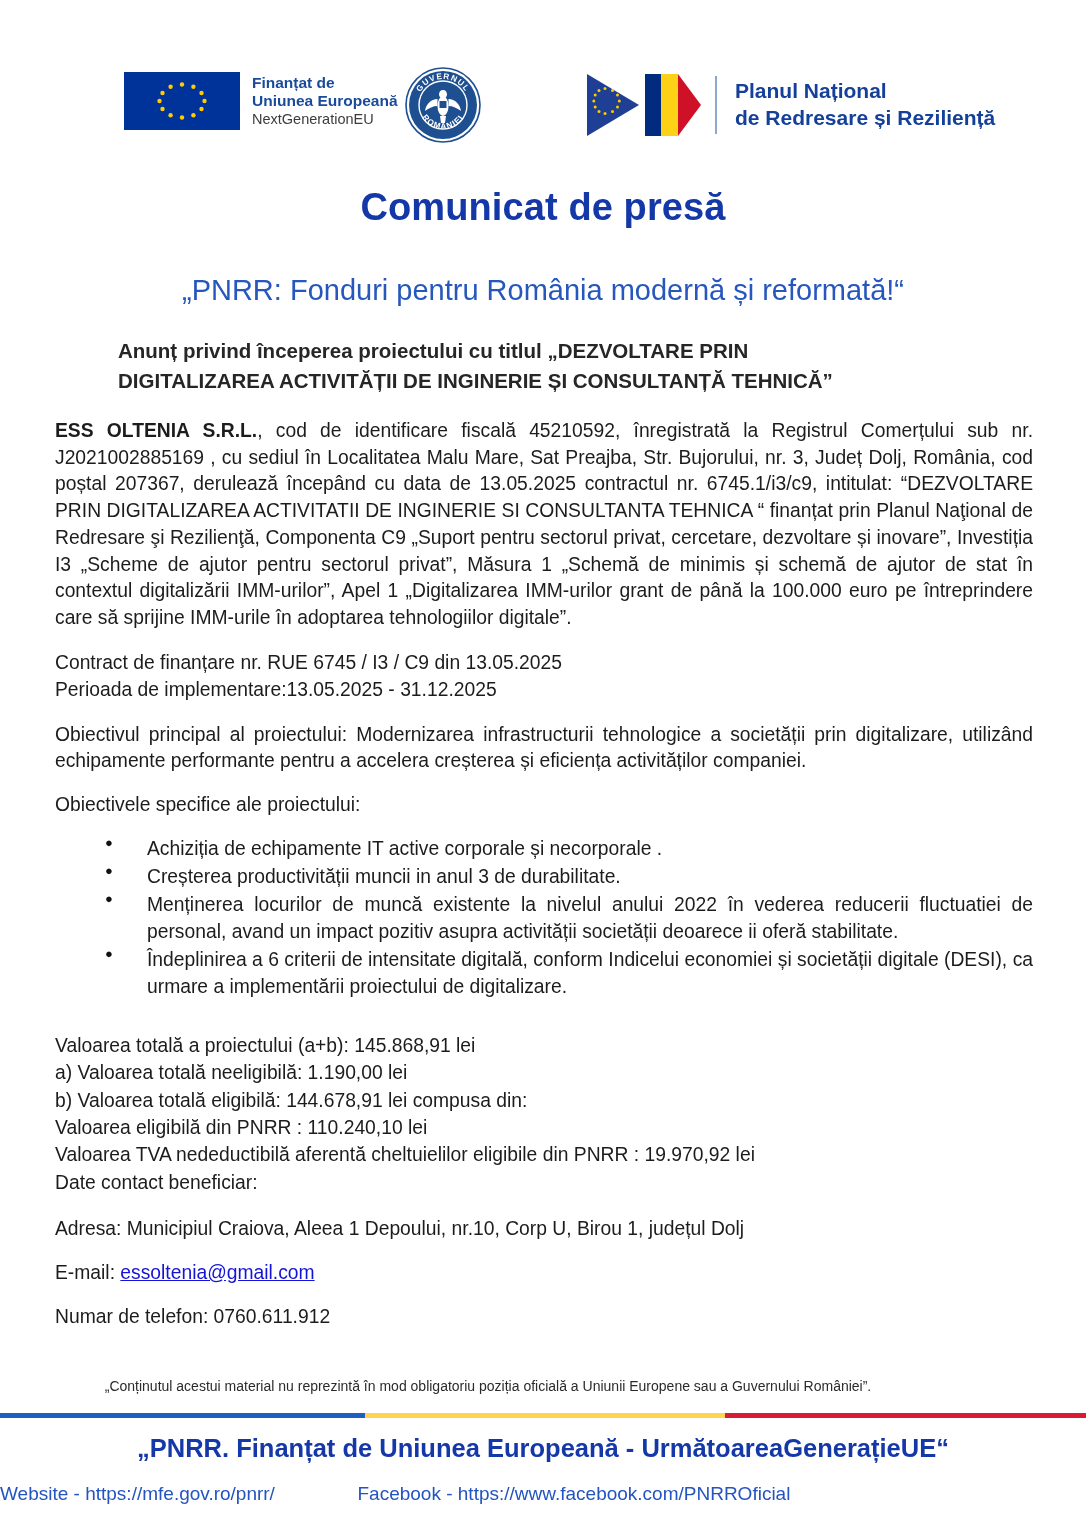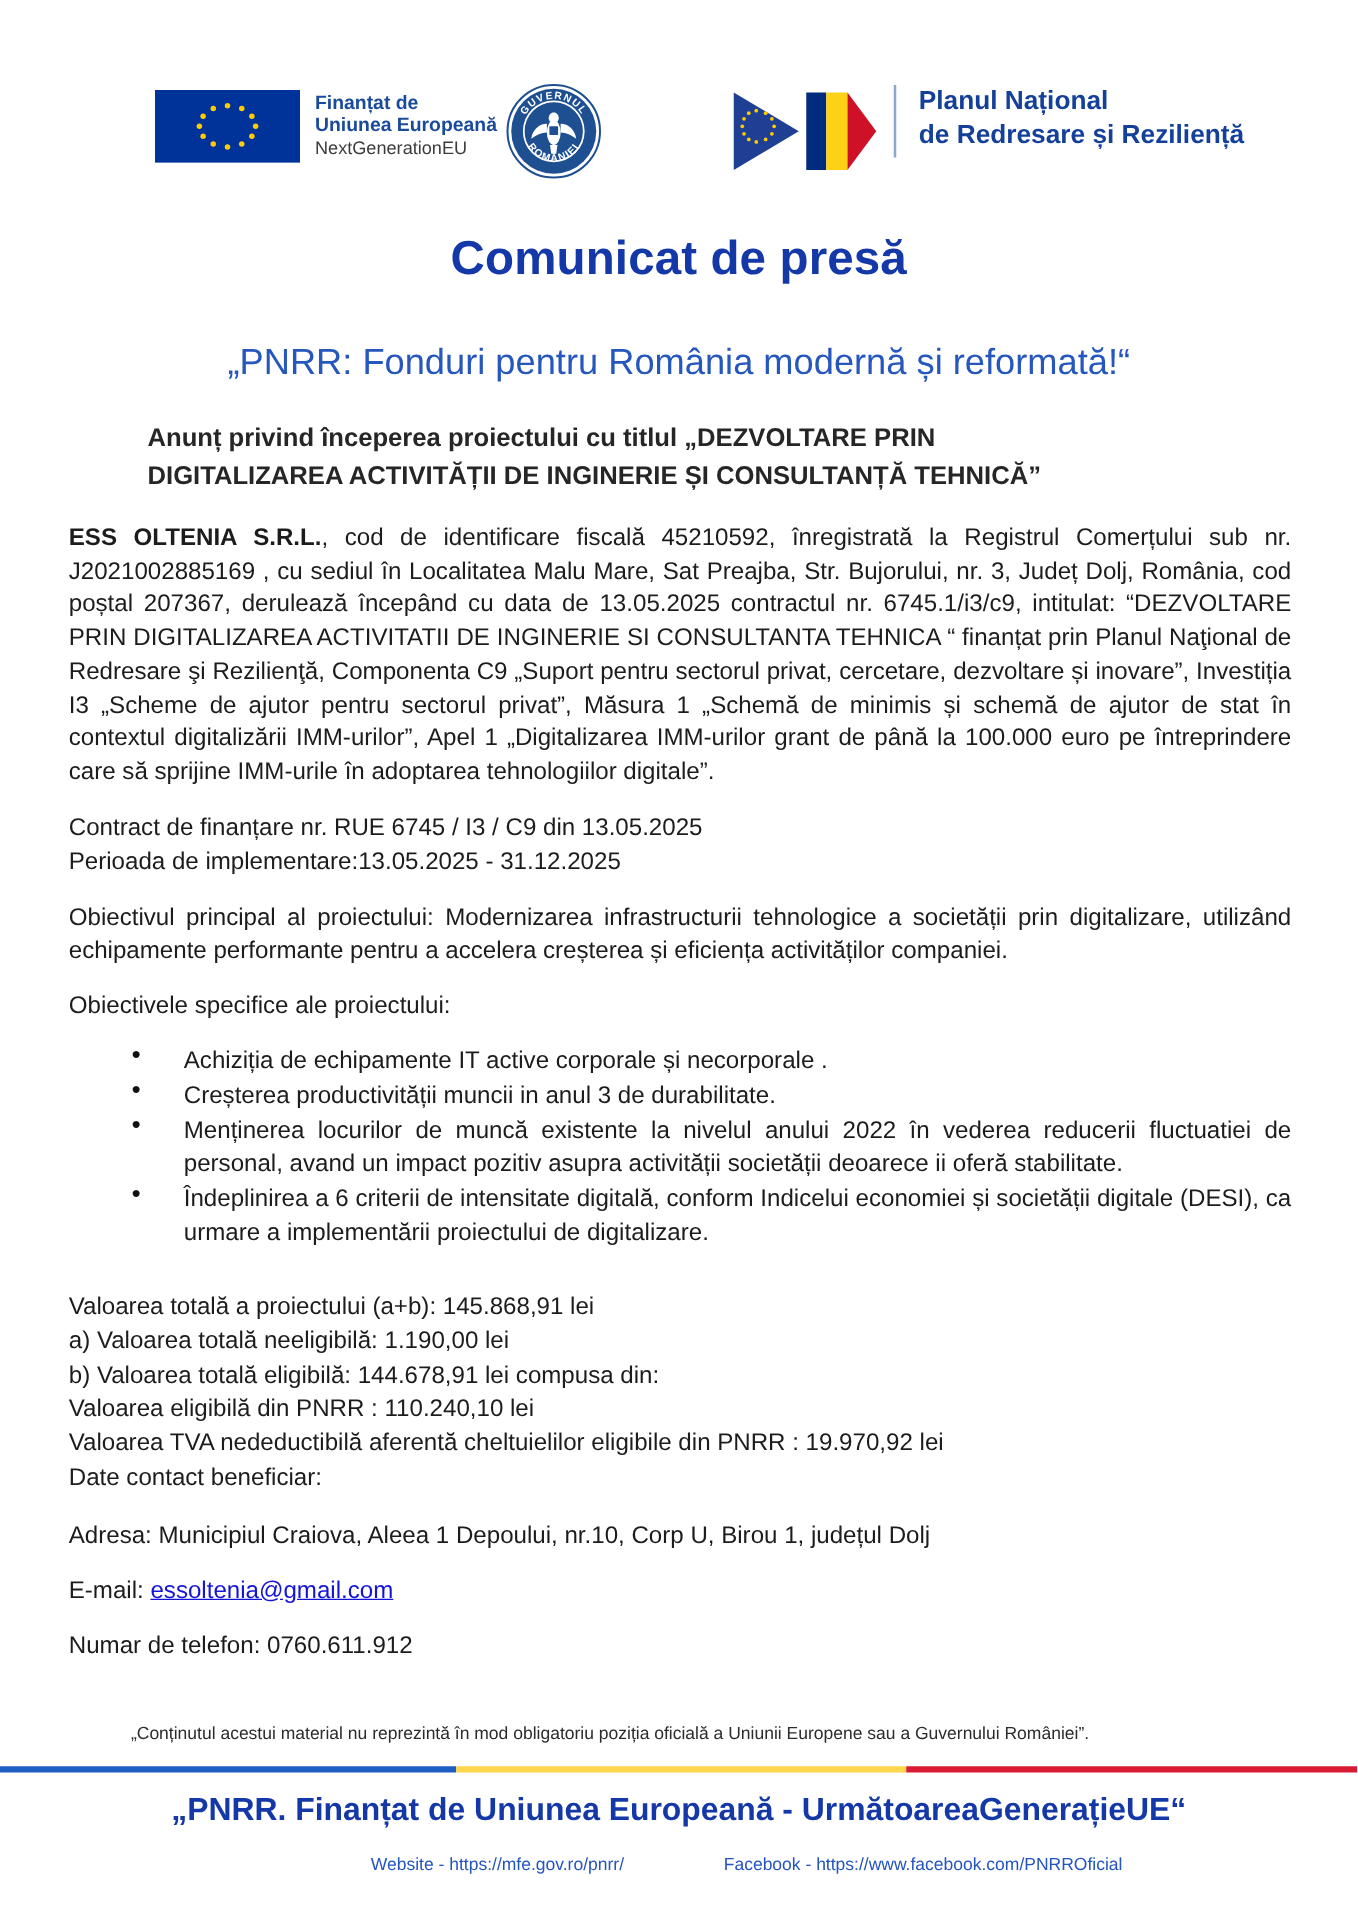--- a/index.html
+++ b/index.html
@@ -65,21 +65,21 @@
     top: 4px;
     width: 78px;
     height: 78px;
   }
 
   .pnrr-logo {
     position: absolute;
     left: 583px;
     top: 6px;
     display: flex;
-    align-items: flex-start;
+    align-items: center;
     gap: 10px;
   }
   .pnrr-arrows { width: 122px; height: 74px; display:block; }
   .pnrr-divider {
     width: 2px;
     height: 58px;
     background: #8fa6cf;
   }
   .pnrr-text {
     color: #14409a;
@@ -209,23 +209,23 @@
     text-align: center;
     color: #1538a8;
     font-weight: bold;
     font-size: 25.5px;
   }
   .footer-links {
     position: absolute;
     top: 1483px;
     left: 0;
     width: 898px;
-    text-align: right;
+    text-align: left;
     color: #2454c0;
-    font-size: 14px;
+    font-size: 19px;
   }
   .footer-links .gap { display: inline-block; width: 72px; }
 </style>
 </head>
 <body>
 
 <div class="page">
 
   <div class="logo-bar">
 

